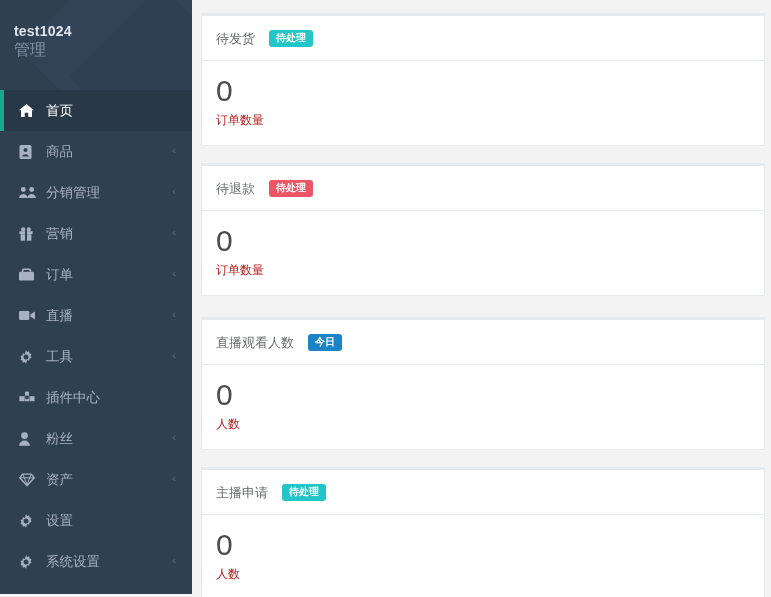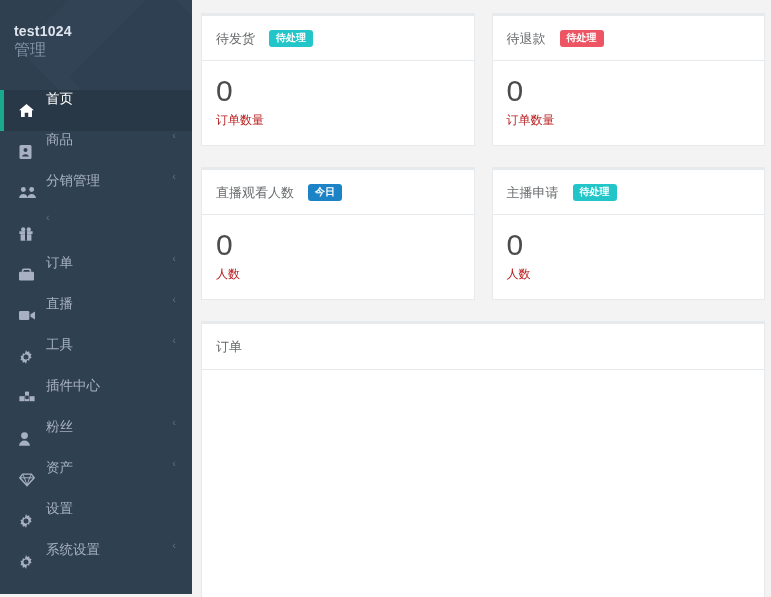--- a/index.html
+++ b/index.html
@@ -69,20 +69,21 @@
     color: #8095a8;
     font-size: 16px;
     line-height: 17px;
     margin-top: 1px;
   }
 
   .nav { list-style: none; padding: 0; margin: 0; }
   .nav-item {
     position: relative;
     display: flex;
+    align-items: center;
     height: 41px;
     padding: 0 16px 0 19px;
     color: #a7b1c2;
     font-size: 13.5px;
     cursor: pointer;
     user-select: none;
   }
   .nav-item .ico {
     width: 18px;
     min-width: 18px;
@@ -122,20 +123,21 @@
     overflow: hidden;
     position: relative;
   }
   .content {
     padding: 13px 6px 0 9px;
   }
   .row {
     display: flex;
     gap: 17px;
     margin-bottom: 21px;
+    flex-direction: column;
   }
   .card {
     background: #ffffff;
     border: 1px solid #e7eaec;
     border-top: 3px solid #e7eaec;
     flex: 1;
     min-width: 0;
   }
   .card-head {
     display: flex;
@@ -254,20 +256,21 @@
         <li class="nav-item">
           <span class="ico">
             <svg width="14" height="14" viewBox="0 0 14 14">
               <rect x="0.4" y="4.2" width="13.2" height="2.8" fill="currentColor"></rect>
               <rect x="1.6" y="7.2" width="10.8" height="6.5" fill="currentColor"></rect>
               <rect x="6" y="4.2" width="2" height="9.5" fill="#2f4050"></rect>
               <circle cx="4.2" cy="2.4" r="2.1" fill="currentColor"></circle>
               <circle cx="9.8" cy="2.4" r="2.1" fill="currentColor"></circle>
             </svg>
           </span>
+          <span class="label">营销</span>
           <span class="chev">‹</span>
         </li>
         <li class="nav-item">
           <span class="ico">
             <svg width="15" height="13" viewBox="0 0 16 13">
               <path fill="currentColor" d="M5 0h6a2 2 0 0 1 2 2v1.5h-1.8V2.2c0-.3-.2-.5-.5-.5H5.3c-.3 0-.5.2-.5.5v1.3H3V2a2 2 0 0 1 2-2z"></path>
               <rect x="0" y="3.6" width="16" height="9.4" rx="1.4" fill="currentColor"></rect>
             </svg>
           </span>
           <span class="label">订单</span>

